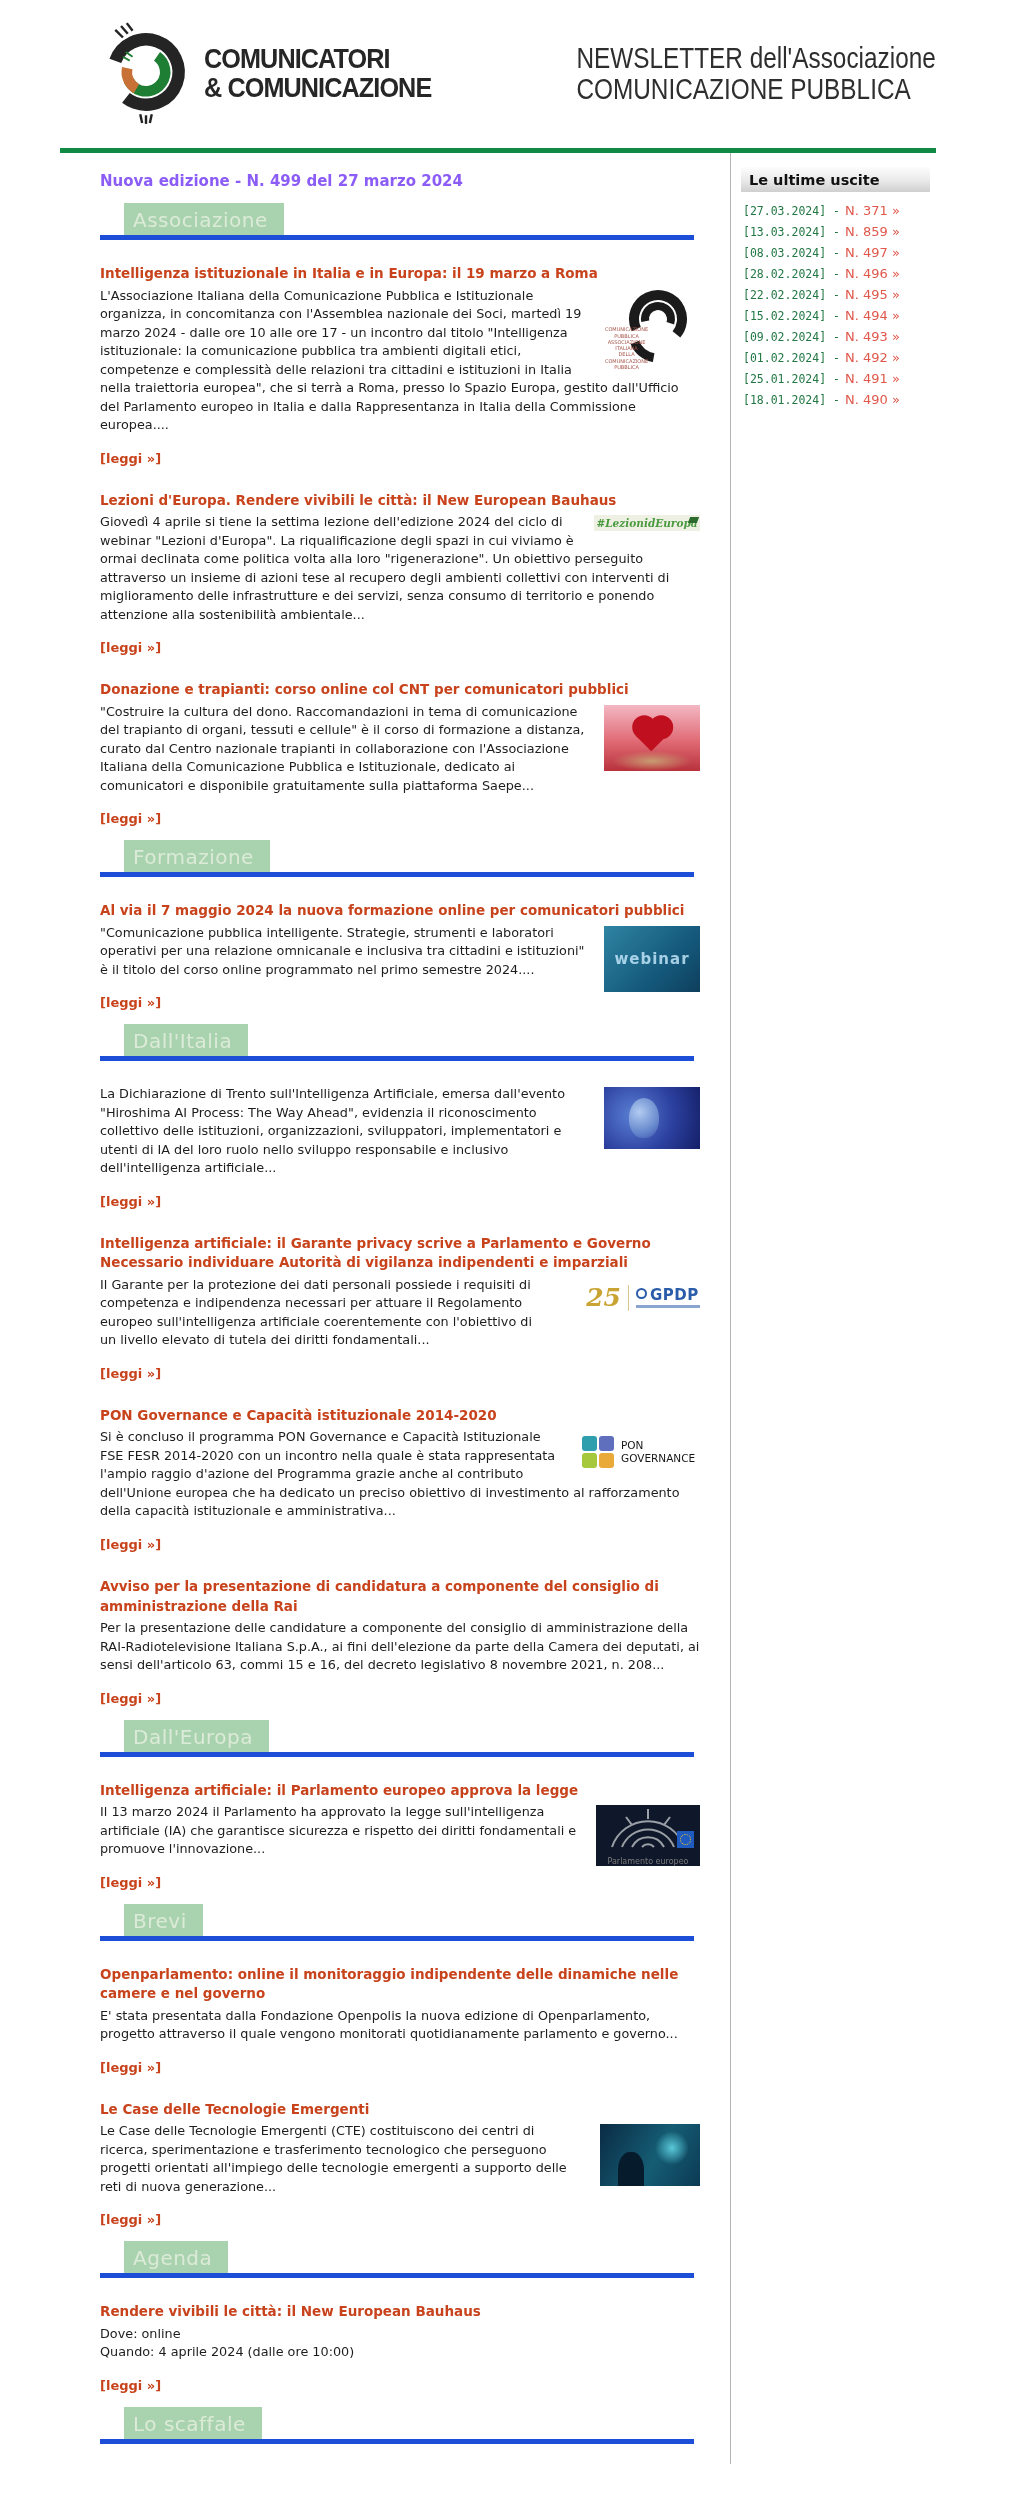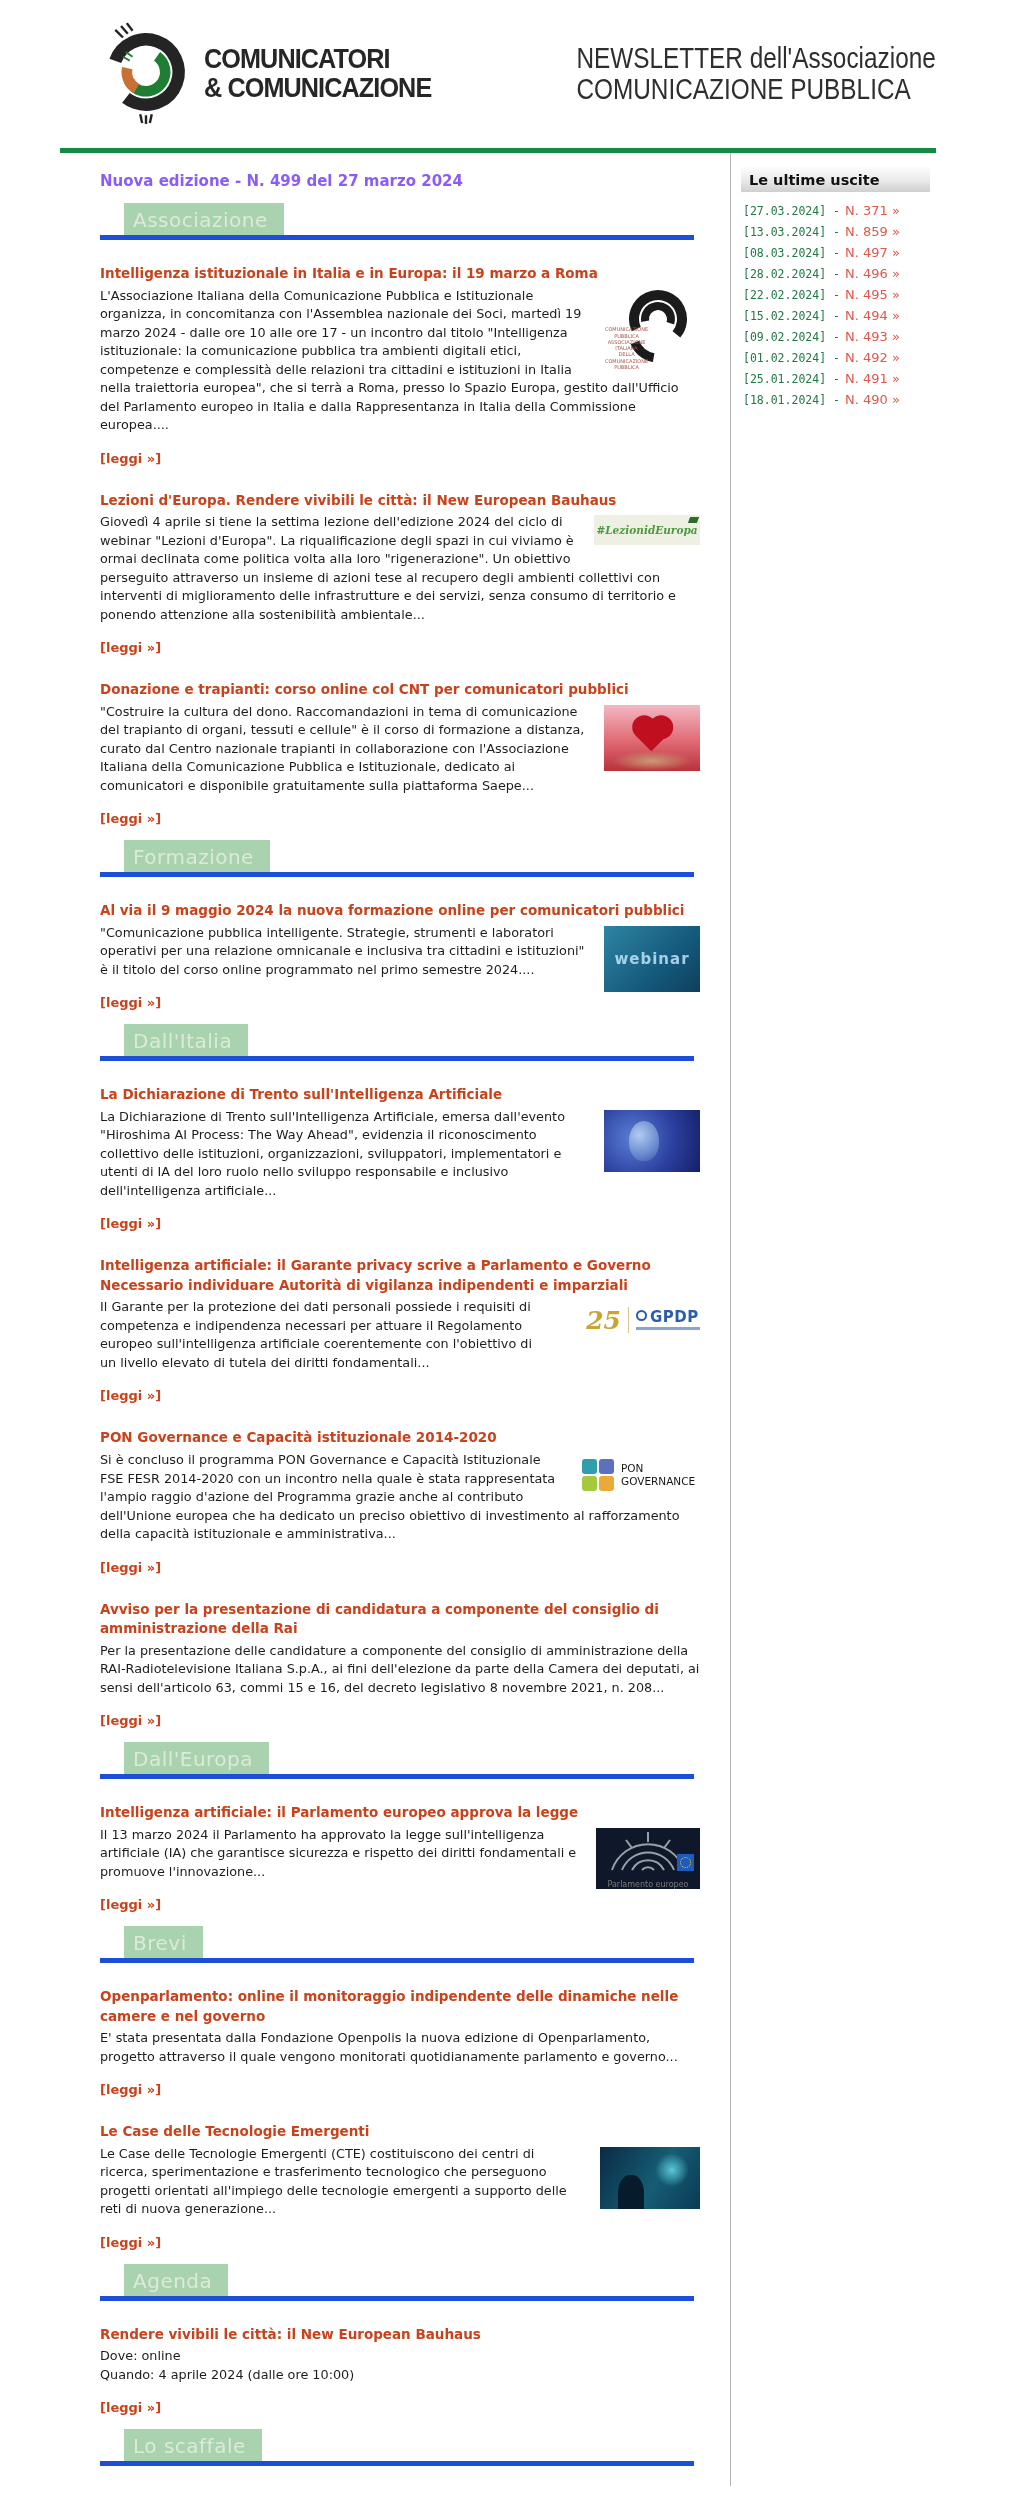--- a/index.html
+++ b/index.html
@@ -40,21 +40,21 @@
            font-size:14.5px;font-weight:bold;color:#111;padding:5px 8px 4px 8px;margin-bottom:8px;}
   .sb-list{list-style:none;margin:0;padding:0 0 0 2px;}
   .sb-list li{line-height:20px;white-space:nowrap;}
   .sb-date{font-family:"DejaVu Sans Mono",monospace;font-size:11.5px;color:#227744;}
   .sb-link{font-size:13px;color:#e0574b;text-decoration:none;cursor:pointer;}
 
   
   .fimg{float:right;margin:2px 0 6px 14px;position:relative;overflow:hidden;}
   .img-cp{width:102px;height:82px;background:#fff;}
   .cp-caption{position:absolute;left:0;top:46%;width:56%;font-size:5px;line-height:1.25;color:#a55548;text-align:center;}
-  .img-lezioni{width:106px;height:30px;background:#eef0e4;display:flex;align-items:center;justify-content:center;}
+  .img-lezioni{width:106px;height:16px;background:#eef0e4;display:flex;align-items:center;justify-content:center;}
   .img-lezioni span{font-family:"DejaVu Serif",serif;font-style:italic;font-weight:bold;color:#4a9a3f;font-size:10.5px;white-space:nowrap;}
   .img-lezioni::after{content:"";position:absolute;right:2px;top:2px;width:9px;height:6px;background:#2e6b2e;transform:skewX(-20deg);}
   .img-heart{width:96px;height:66px;background:linear-gradient(180deg,#f3b8c4 0%,#e06a74 55%,#b8323c 100%);
              display:flex;align-items:center;justify-content:center;}
   .img-heart::after{content:"";position:absolute;bottom:0;left:8%;width:84%;height:20px;
              background:radial-gradient(ellipse at center,#c89b72 0%,rgba(200,155,114,0) 70%);}
   .heart{width:24px;height:22px;position:relative;transform:rotate(-45deg);background:#c00f1e;top:-3px;}
   .heart::before,.heart::after{content:"";position:absolute;width:24px;height:24px;border-radius:50%;background:#c00f1e;}
   .heart::before{top:-12px;left:0;}
   .heart::after{left:12px;top:0;}
@@ -159,34 +159,33 @@
         </div>
         <p class="art-body">"Costruire la cultura del dono. Raccomandazioni in tema di comunicazione del trapianto di organi, tessuti e cellule" è il corso di formazione a distanza, curato dal Centro nazionale trapianti in collaborazione con l'Associazione Italiana della Comunicazione Pubblica e Istituzionale, dedicato ai comunicatori e disponibile gratuitamente sulla piattaforma Saepe...</p>
         <a class="leggi">[leggi »]</a>
       </article>
 
       <div class="section-head">
         <span class="badge">Formazione</span>
       </div>
 
       <article>
-        <h3 class="art-title">Al via il 9 maggio 2024 la nuova formazione online per comunicatori pubblici</h3>
+        <h3 class="art-title">Al via il 7 maggio 2024 la nuova formazione online per comunicatori pubblici</h3>
         <div class="fimg img-webinar">
           <span>webinar</span>
         </div>
         <p class="art-body">"Comunicazione pubblica intelligente. Strategie, strumenti e laboratori operativi per una relazione omnicanale e inclusiva tra cittadini e istituzioni" è il titolo del corso online programmato nel primo semestre 2024....</p>
         <a class="leggi">[leggi »]</a>
       </article>
 
       <div class="section-head">
         <span class="badge">Dall'Italia</span>
       </div>
 
       <article>
-        <h3 class="art-title">La Dichiarazione di Trento sull'Intelligenza Artificiale</h3>
         <div class="fimg img-aiface"></div>
         <p class="art-body">La Dichiarazione di Trento sull'Intelligenza Artificiale, emersa dall'evento "Hiroshima AI Process: The Way Ahead", evidenzia il riconoscimento collettivo delle istituzioni, organizzazioni, sviluppatori, implementatori e utenti di IA del loro ruolo nello sviluppo responsabile e inclusivo dell'intelligenza artificiale...</p>
         <a class="leggi">[leggi »]</a>
       </article>
 
       <article>
         <h3 class="art-title">Intelligenza artificiale: il Garante privacy scrive a Parlamento e Governo Necessario individuare Autorità di vigilanza indipendenti e imparziali</h3>
         <div class="fimg img-gpdp">
           <span class="g25">25</span>
           <span class="gdiv"></span>

